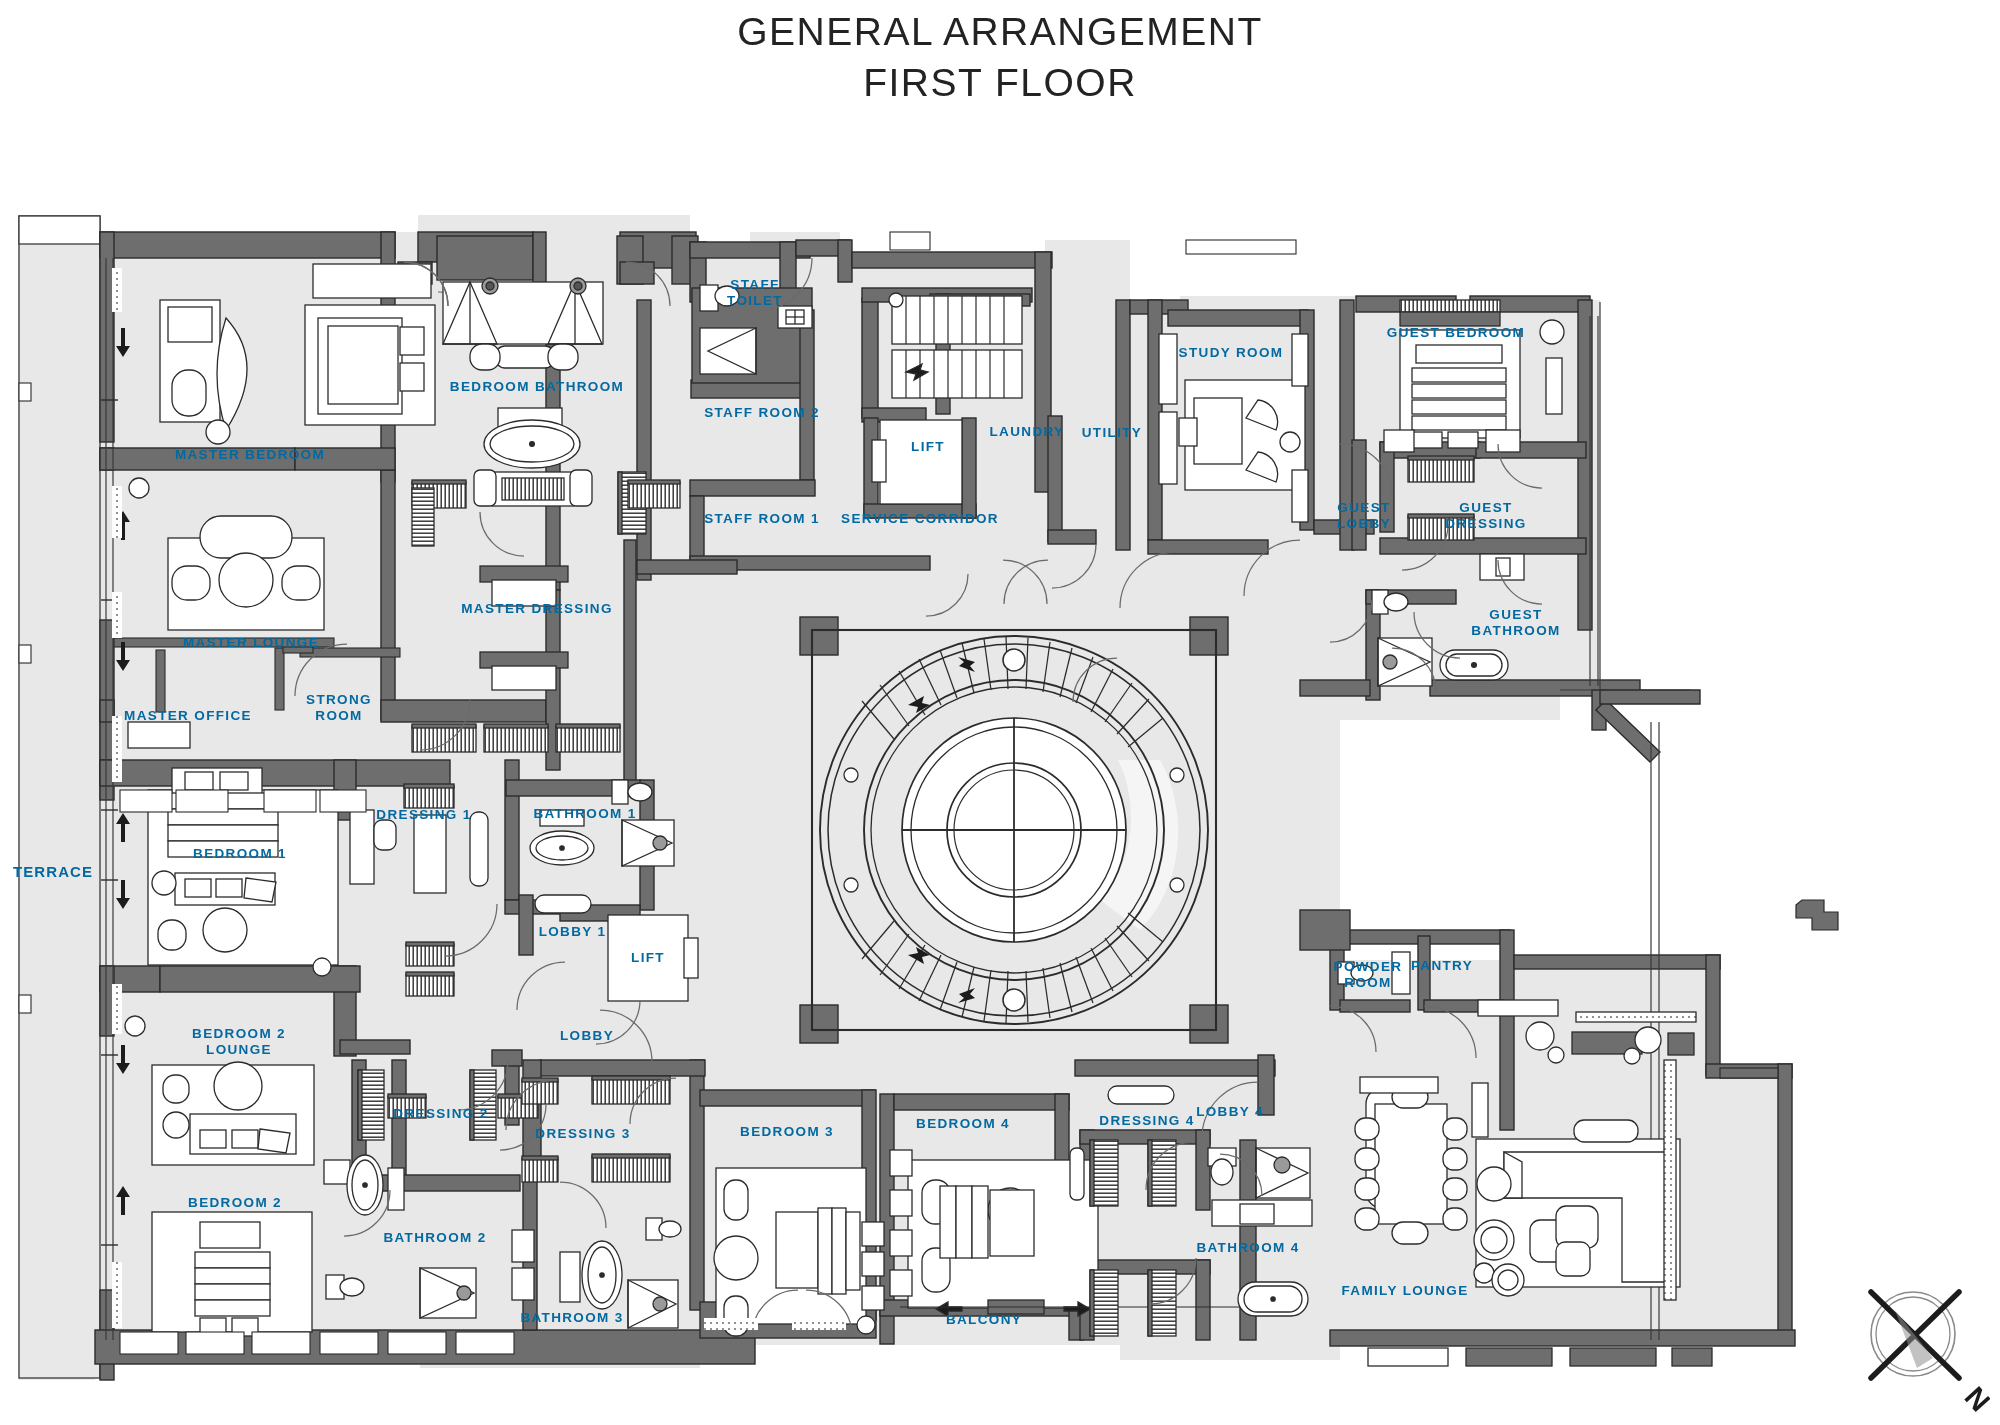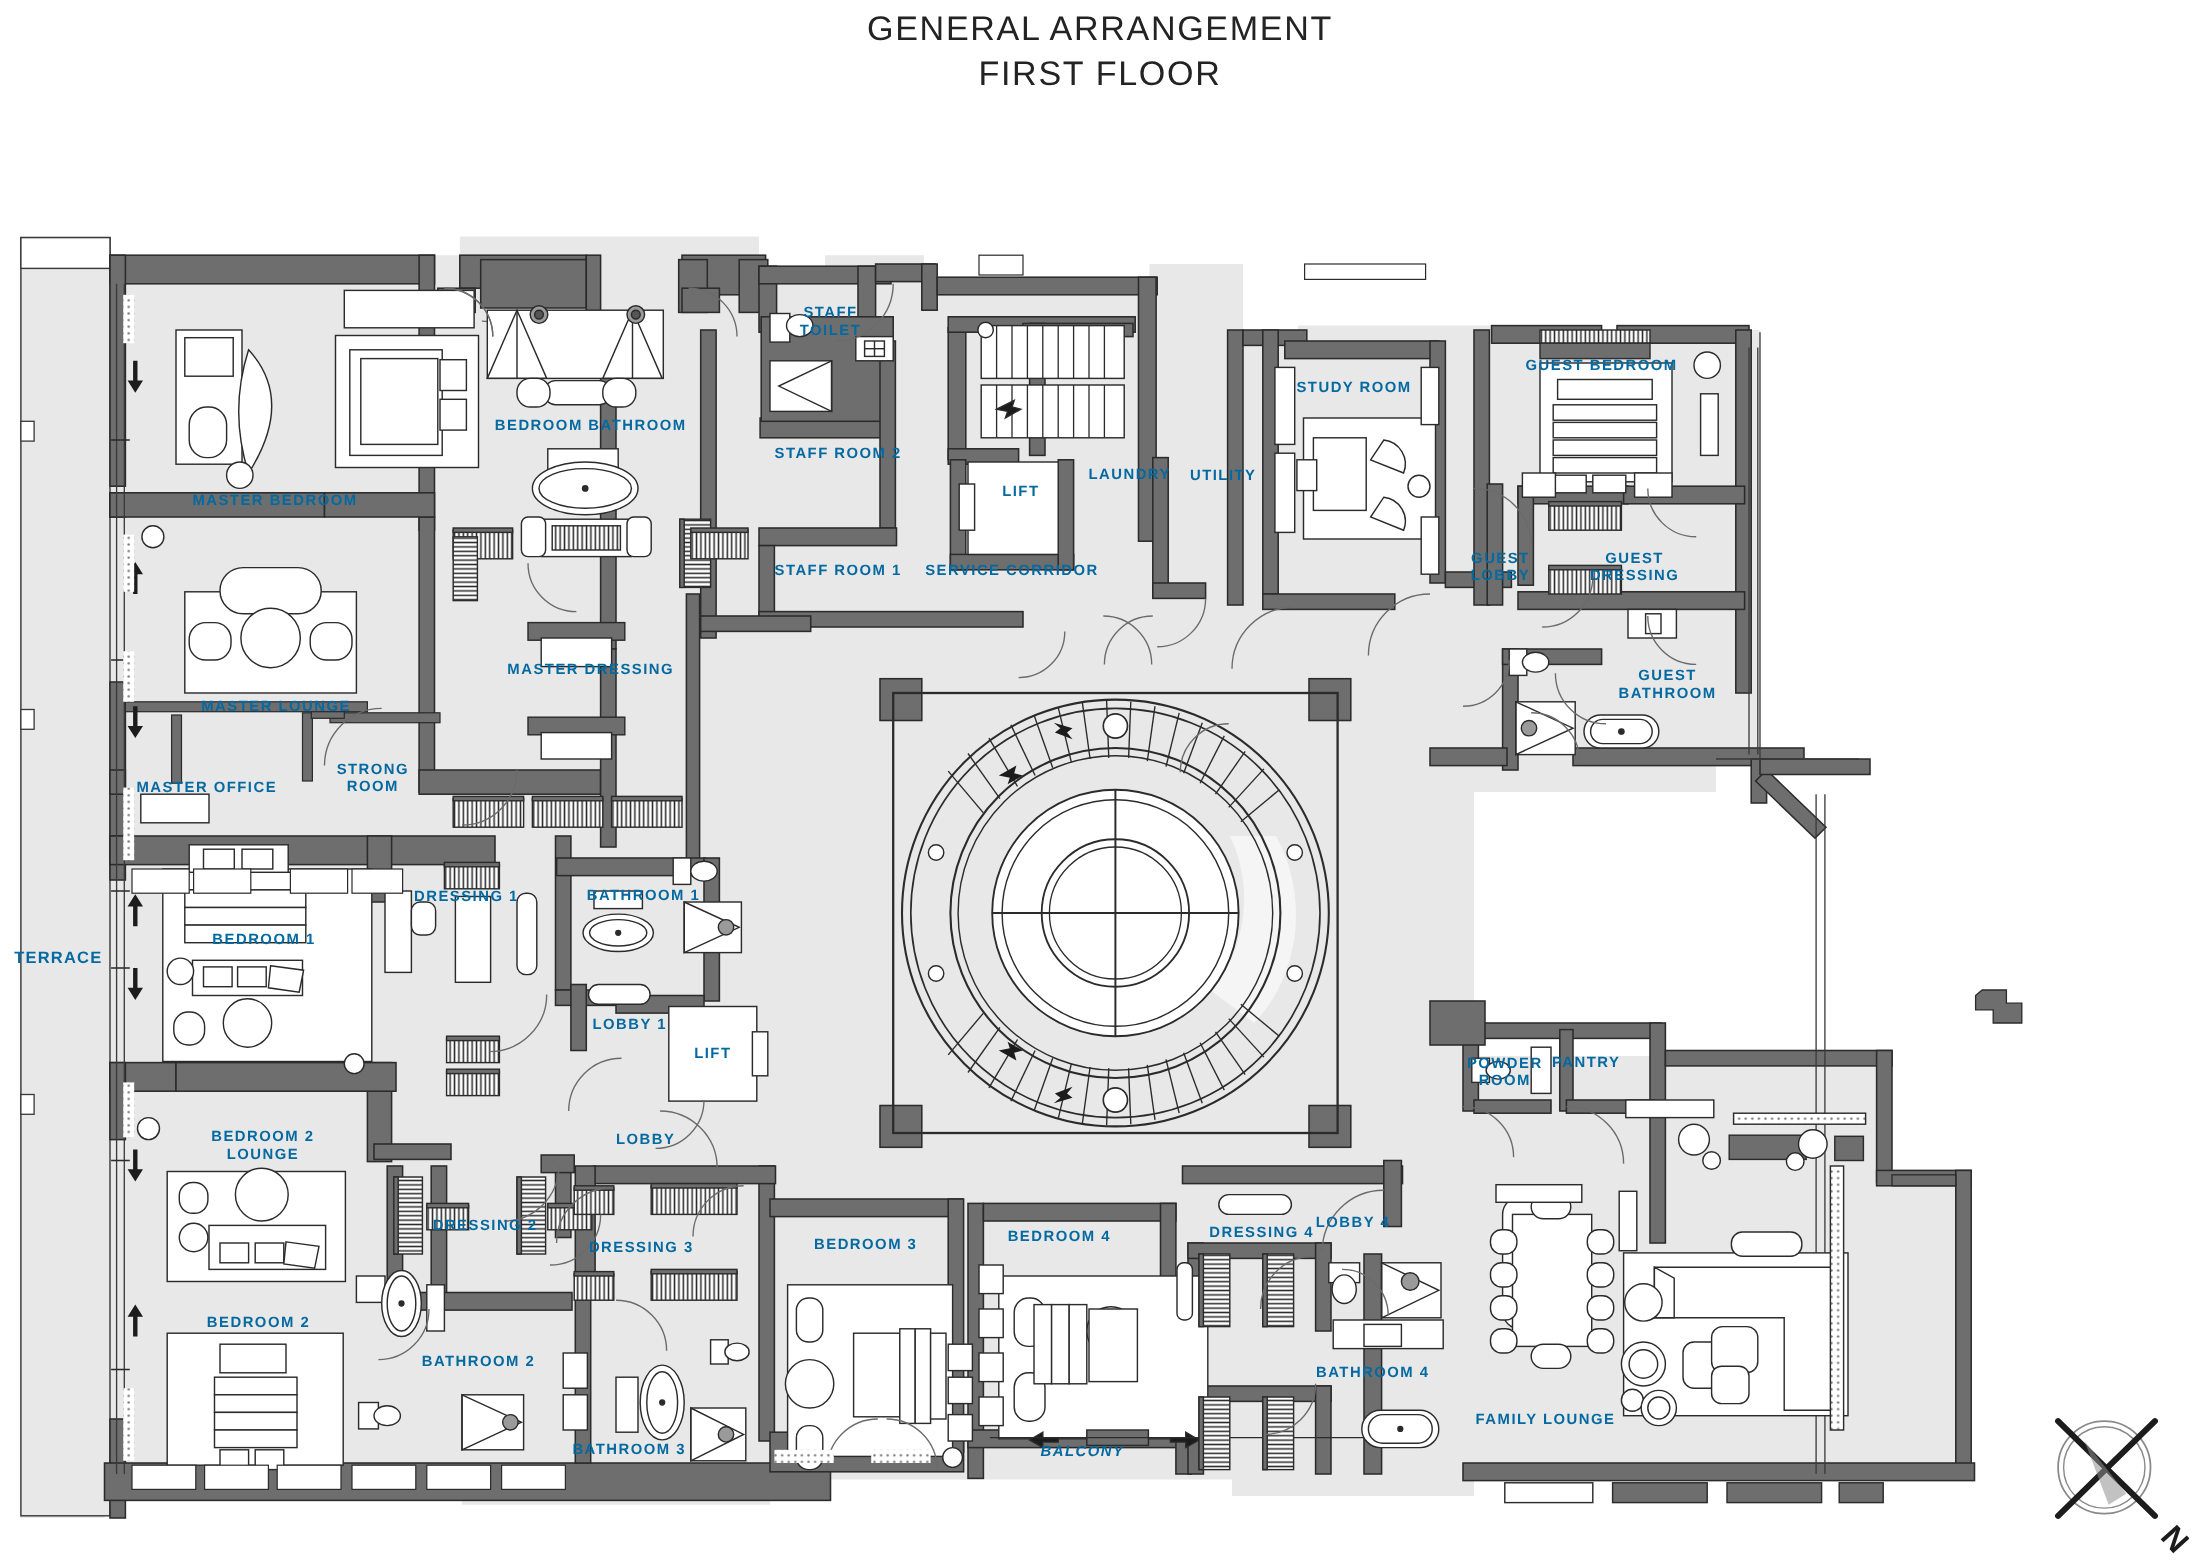--- a/index.html
+++ b/index.html
@@ -7,21 +7,21 @@
   body{
     width:2000px;height:1425px;position:relative;overflow:hidden;
     font-family:"Liberation Sans", sans-serif;
     color:#1c1c1c;
   }
   #title-block{
     position:absolute;left:0;top:6px;width:2000px;text-align:center;
     pointer-events:none;
   }
   #title-block .t-line{
-    font-size:31px;letter-spacing:1.5px;font-weight:400;line-height:1.32;
+    font-size:39px;letter-spacing:1.5px;font-weight:400;line-height:1.32;
     color:#232323;
   }
   #plan-canvas{position:absolute;left:0;top:0;width:2000px;height:1425px;}
   .lbl{
     position:absolute;font-size:13.5px;letter-spacing:1.35px;font-weight:700;
     color:#0369a1;white-space:pre;text-align:center;transform:translate(-50%,-50%);
     line-height:1.22;pointer-events:none;
   }
   .lbl.sm{font-size:15px;letter-spacing:1.1px;margin-top:27px;}
   #compass{position:absolute;left:1855px;top:1272px;width:135px;height:150px;}
@@ -789,21 +789,21 @@
     <div class="lbl" style="left: 587px; top: 1036px;">LOBBY</div>
     <div class="lbl" style="left: 239px; top: 1042px;">BEDROOM 2
 LOUNGE</div>
     <div class="lbl" style="left: 441px; top: 1069px; margin-top: 45px;">DRESSING 2</div>
     <div class="lbl" style="left: 235px; top: 1203px;">BEDROOM 2</div>
     <div class="lbl" style="left: 435px; top: 1238px;">BATHROOM 2</div>
     <div class="lbl" style="left: 583px; top: 1134px;">DRESSING 3</div>
     <div class="lbl" style="left: 572px; top: 1318px;">BATHROOM 3</div>
     <div class="lbl" style="left: 787px; top: 1132px;">BEDROOM 3</div>
     <div class="lbl" style="left: 963px; top: 1124px;">BEDROOM 4</div>
-    <div class="lbl" style="left: 984px; top: 1320px; font-style: italic;">BALCONY</div>
+    <div class="lbl" style="left: 984px; top: 1320px;">BALCONY</div>
     <div class="lbl" style="left: 1147px; top: 1121px;">DRESSING 4</div>
     <div class="lbl" style="left: 1230px; top: 1112px;">LOBBY 4</div>
     <div class="lbl" style="left: 1248px; top: 1248px;">BATHROOM 4</div>
     <div class="lbl" style="left: 1368px; top: 975px;">POWDER
 ROOM</div>
     <div class="lbl" style="left: 1442px; top: 966px;">PANTRY</div>
     <div class="lbl" style="left: 1405px; top: 1291px;">FAMILY LOUNGE</div>
   </div>
 
 <svg id="compass" viewBox="0 0 135 150">

